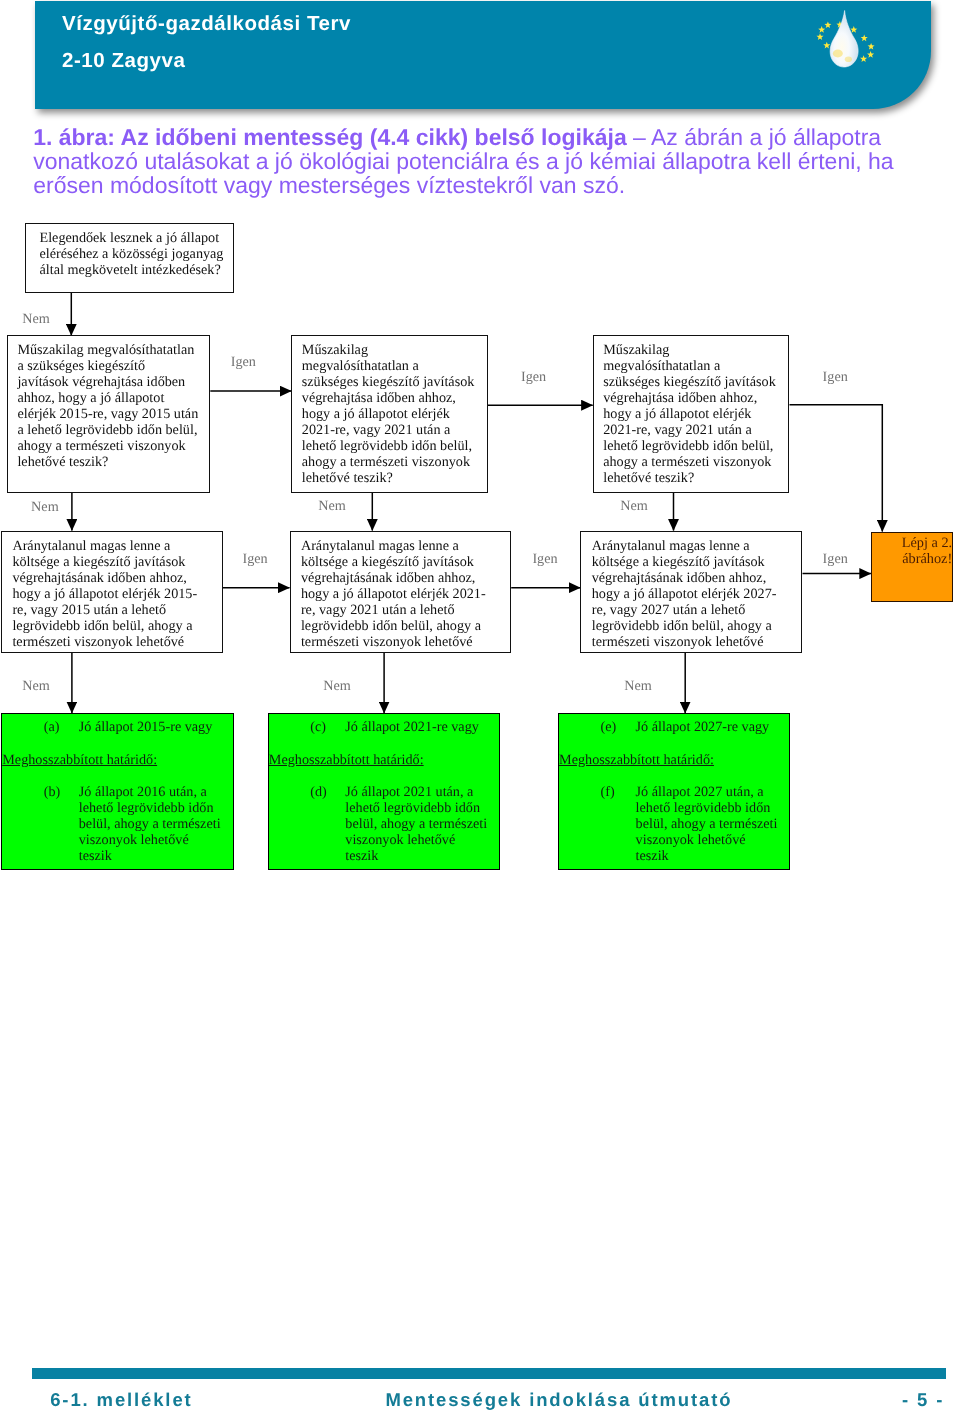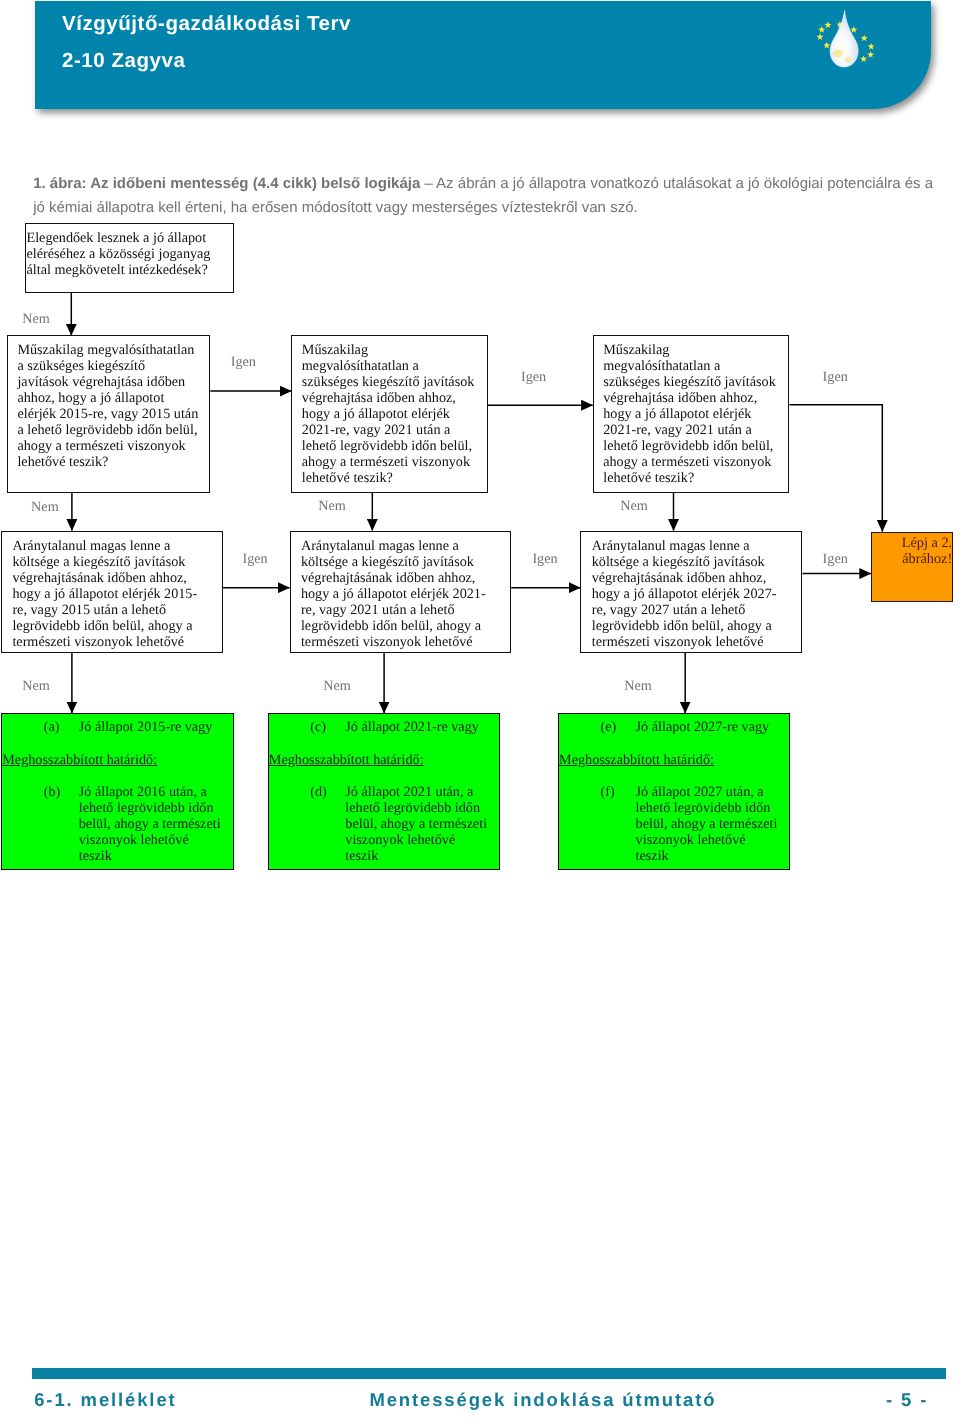--- a/index.html
+++ b/index.html
@@ -4,27 +4,27 @@
 <style>
   html,body{margin:0;padding:0;}
   body{width:960px;height:1418px;background:#fff;font-family:"Liberation Serif",serif;position:relative;overflow:hidden;-webkit-font-smoothing:antialiased;text-rendering:geometricPrecision;}
   .page{position:absolute;inset:0;transform:translateZ(0);}
   
   .header-banner{position:absolute;left:35px;top:1px;width:896px;height:108px;background:#0084ab;border-bottom-right-radius:58px;box-shadow:3px 4px 7px rgba(0,0,0,.45);}
   .hdr-title{position:absolute;left:27px;top:11px;color:#fff;font-family:"Liberation Sans",sans-serif;font-weight:bold;font-size:20.5px;letter-spacing:.55px;line-height:24px;}
   .hdr-sub{position:absolute;left:27px;top:48px;color:#fff;font-family:Liberation Sans, sans-serif;font-weight:bold;font-size:20.5px;letter-spacing:.55px;line-height:24px;}
   .logo{position:absolute;left:814.5px;top:5px;width:80px;height:80px;}
   
-  .fig-caption{position:absolute;left:33.2px;top:124.7px;width:905px;font-family:"Liberation Sans",sans-serif;font-size:15px;line-height:24px;color:#737373;margin-top:47px;}
+  .fig-caption{position:absolute;left:33.2px;top:124.7px;width:905px;font-family:"Liberation Sans",sans-serif;font-size:23px;line-height:24px;color:#8b5cf6;}
   .fig-caption b{font-weight:bold;}
   
   .diagram{position:absolute;left:0;top:0;width:960px;height:1340px;}
   .nodebox{position:absolute;border:1.3px solid #111;background:#fff;box-sizing:border-box;overflow:hidden;font-size:14.2px;line-height:16.1px;color:#111;}
   .nodebox .txt{padding:5px 0 0 0;}
-  #startbox .txt{margin-left:1px;width:190px;padding-top:5.5px;}
+  #startbox .txt{margin-left:14px;width:190px;padding-top:5.5px;}
   #r1c1 .txt{margin-left:9.1px;width:181px;padding-top:5.2px;}
   #r1c2 .txt{margin-left:9.5px;width:175px;padding-top:5.2px;}
   #r1c3 .txt{margin-left:9.5px;width:175px;padding-top:5.2px;}
   #r2c1 .txt{margin-left:10.4px;width:190px;padding-top:6.3px;}
   #r2c2 .txt{margin-left:10.4px;width:190px;padding-top:6.3px;}
   #r2c3 .txt{margin-left:10.4px;width:190px;padding-top:6.3px;}
   .greenbox{position:absolute;border:1.6px solid #000;background:#00ff00;box-sizing:border-box;overflow:hidden;font-size:14.2px;line-height:16.1px;color:#102010;}
   .orangebox{position:absolute;border:1.4px solid #2a1200;background:#ff9900;box-sizing:border-box;overflow:hidden;font-size:14.3px;line-height:15.9px;color:#4a1c02;}
   .orangebox .txt{padding:3.5px 0 0 8.6px;}
   .edgelabel{position:absolute;font-family:"Liberation Serif",serif;font-size:14.2px;line-height:16px;color:#737373;}
@@ -41,21 +41,21 @@
   #g2{left:267.8px;top:713.1px;width:232.5px;height:156.8px;}
   #g3{left:558.1px;top:713.1px;width:231.6px;height:156.8px;}
   .gb{padding:5.3px 0 0 0;}
   .grow{position:relative;padding-left:76.5px;}
   .gl{position:absolute;left:41.5px;}
   .gt{display:block;}
   .gt2{width:146px;}
   .ghead{text-decoration:underline;margin:16.1px 0;display:inline-block;}
   
   .footer-bar{position:absolute;left:32px;top:1368px;width:914px;height:11px;background:#0881a3;}
-  .footer-text{position:absolute;top:1390px;font-family:"Liberation Sans",sans-serif;font-weight:bold;font-size:18.5px;letter-spacing:1.87px;color:#147c96;line-height:20px;}
+  .footer-text{position:absolute;top:1390px;font-family:"Liberation Sans",sans-serif;font-weight:bold;font-size:18.5px;letter-spacing:1.87px;color:#147c96;line-height:20px;margin-left:16px;}
   .f-left{left:34.2px;}
   .f-center{left:369.4px;}
   .f-right{left:886px;}
 </style>
 </head>
 <body>
 
 <div class="page">
   <div class="header-banner">
     <div class="hdr-title">Vízgyűjtő-gazdálkodási Terv</div>

